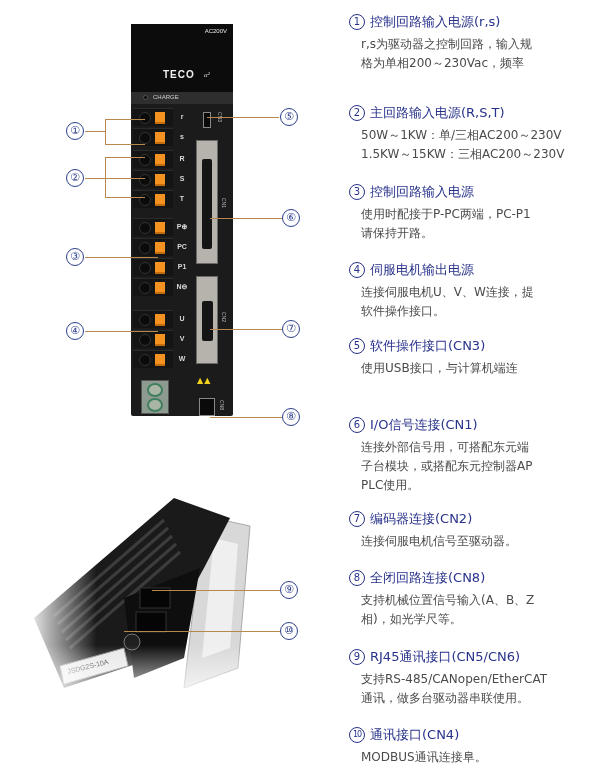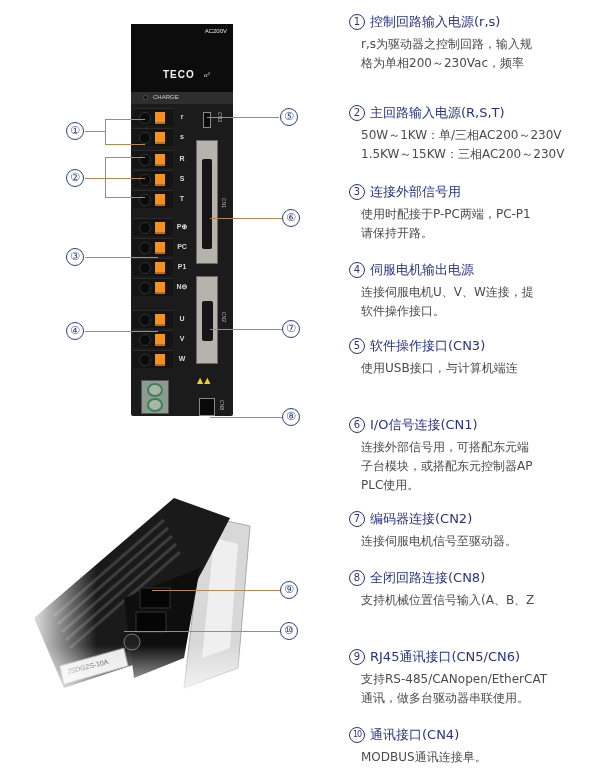--- a/index.html
+++ b/index.html
@@ -248,21 +248,21 @@
   </div>
   <div class="desc-body">
     <div>50W～1KW：单/三相AC200～230V</div>
     <div>1.5KW～15KW：三相AC200～230V</div>
   </div>
 </div>
 
 <div class="desc" style="top:183px">
   <div class="desc-title">
     <span class="desc-num">3</span>
-    <span>连接外部信号用</span>
+    <span>控制回路输入电源</span>
   </div>
   <div class="desc-body">
     <div>使用时配接于P-PC两端，PC-P1</div>
     <div>请保持开路。</div>
   </div>
 </div>
 
 <div class="desc" style="top:261px">
   <div class="desc-title">
     <span class="desc-num">4</span>
@@ -306,20 +306,21 @@
   </div>
 </div>
 
 <div class="desc" style="top:569px">
   <div class="desc-title">
     <span class="desc-num">8</span>
     <span>全闭回路连接(CN8)</span>
   </div>
   <div class="desc-body">
     <div>支持机械位置信号输入(A、B、Z</div>
+    <div>相)，如光学尺等。</div>
   </div>
 </div>
 
 <div class="desc" style="top:648px">
   <div class="desc-title">
     <span class="desc-num">9</span>
     <span>RJ45通讯接口(CN5/CN6)</span>
   </div>
   <div class="desc-body">
     <div>支持RS-485/CANopen/EtherCAT</div>

